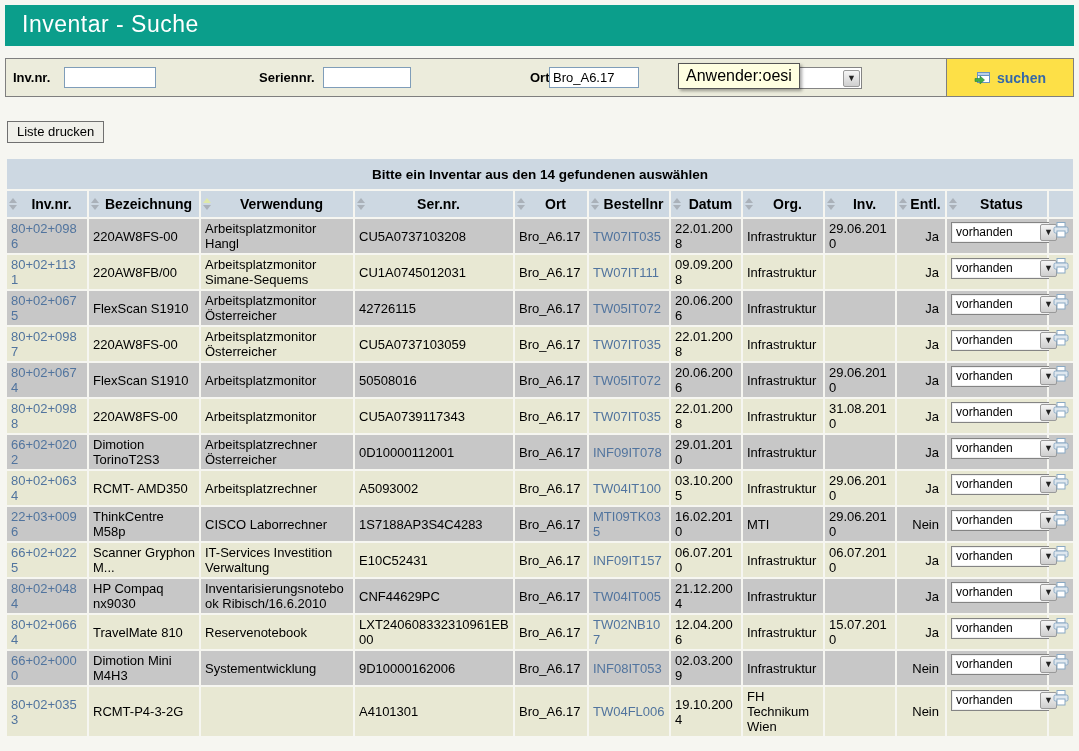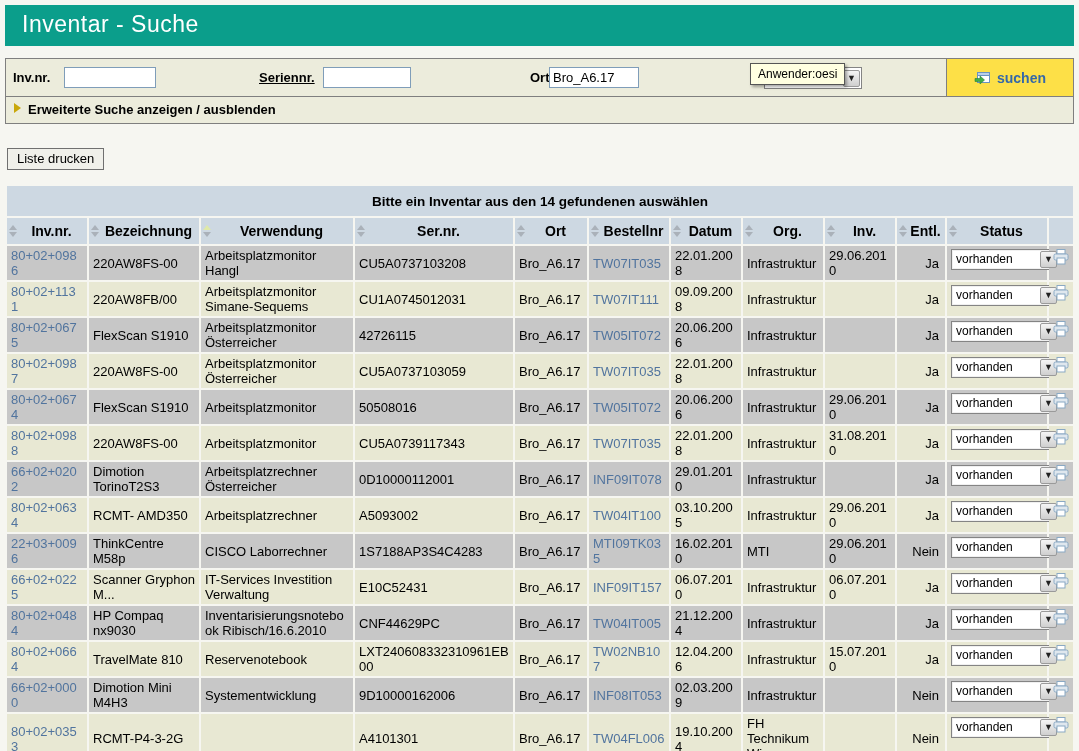--- a/index.html
+++ b/index.html
@@ -22,41 +22,41 @@
   
   .searchbox { margin-top:12px; border:1px solid #7f7f7f; background:#ececdc; }
   .search-row { position:relative; height:37px; }
   .lbl { position:absolute; top:11px; font-weight:bold; font-size:13px; }
   .txt {
     position:absolute; top:8px; height:21px;
     border:1px solid #7f9db9; background:#fff;
     font-family:"Liberation Sans",sans-serif; font-size:13px; padding:1px 3px;
   }
   #lbl-inv { left:7px; }     #inp-inv { left:58px; width:92px; }
-  #lbl-ser { left:253px;text-decoration:underline; }   #inp-ser { left:317px; width:88px; }
+  #lbl-ser { left:253px; }   #inp-ser { left:317px; width:88px; }
   #lbl-ort { left:524px; }   #inp-ort { left:543px; width:90px; }
 
   .winsel {
     background:#fff; border:1px solid #848484;
     display:flex; align-items:center;
   }
   .winsel .sel-text { flex:1; font-size:12px; padding-left:4px; white-space:nowrap; overflow:hidden; }
   .winsel .sel-btn {
     width:17px; height:17px; margin:1px;
     background:linear-gradient(#f5f5f5,#cfcfcf);
     border:1px solid #9a9a9a; border-radius:2px;
     font-size:9px; line-height:15px; text-align:center; color:#222;
     flex:0 0 auto;
   }
   #anwender-sel { position:absolute; left:758px; top:8px; width:98px; height:22px; z-index:1; }
 
   .tooltip {
-    position:absolute; left:744px; top:4px; z-index:2;
+    position:absolute; left:672px; top:4px; z-index:2;
     background:#ffffe1; border:1px solid #555;
-    font-size:12px; padding:3px 7px; white-space:nowrap;
+    font-size:16px; padding:3px 7px; white-space:nowrap;
     box-shadow:2px 2px 3px rgba(0,0,0,0.35);
   }
 
   .suchen-cell {
     position:absolute; right:0; top:0; width:127px; height:100%;
     background:#fde047; border-left:1px solid #7f7f7f;
   }
   .suchen-btn {
     width:100%; height:100%; border:none; background:transparent; cursor:pointer;
     display:flex; align-items:center; justify-content:center; gap:6px;
@@ -147,24 +147,20 @@
           <svg width="17" height="14" viewBox="0 0 17 14">
             <rect x="3.5" y="1.5" width="12" height="10" fill="#ffffff" stroke="#6a93c0"></rect>
             <rect x="3.5" y="1.5" width="12" height="3" fill="#b9cfe8" stroke="#6a93c0"></rect>
             <path d="M1 7.5 L6 7.5 L6 5 L10.5 9 L6 13 L6 10.5 L1 10.5 Z" fill="#3fae49" stroke="#2d7f35" stroke-width="0.6"></path>
           </svg>
           <span>suchen</span>
         </button>
       </div>
     </div>
 
-    <div class="advanced-row">
-      <span class="tri-right"></span>
-      <span>Erweiterte Suche anzeigen / ausblenden</span>
-    </div>
   </div>
 
   <button class="liste-btn">Liste drucken</button>
 
   <table class="grid">
     <colgroup>
       <col style="width:80px">
         <col style="width:110px">
         <col style="width:152px">
         <col style="width:158px">

